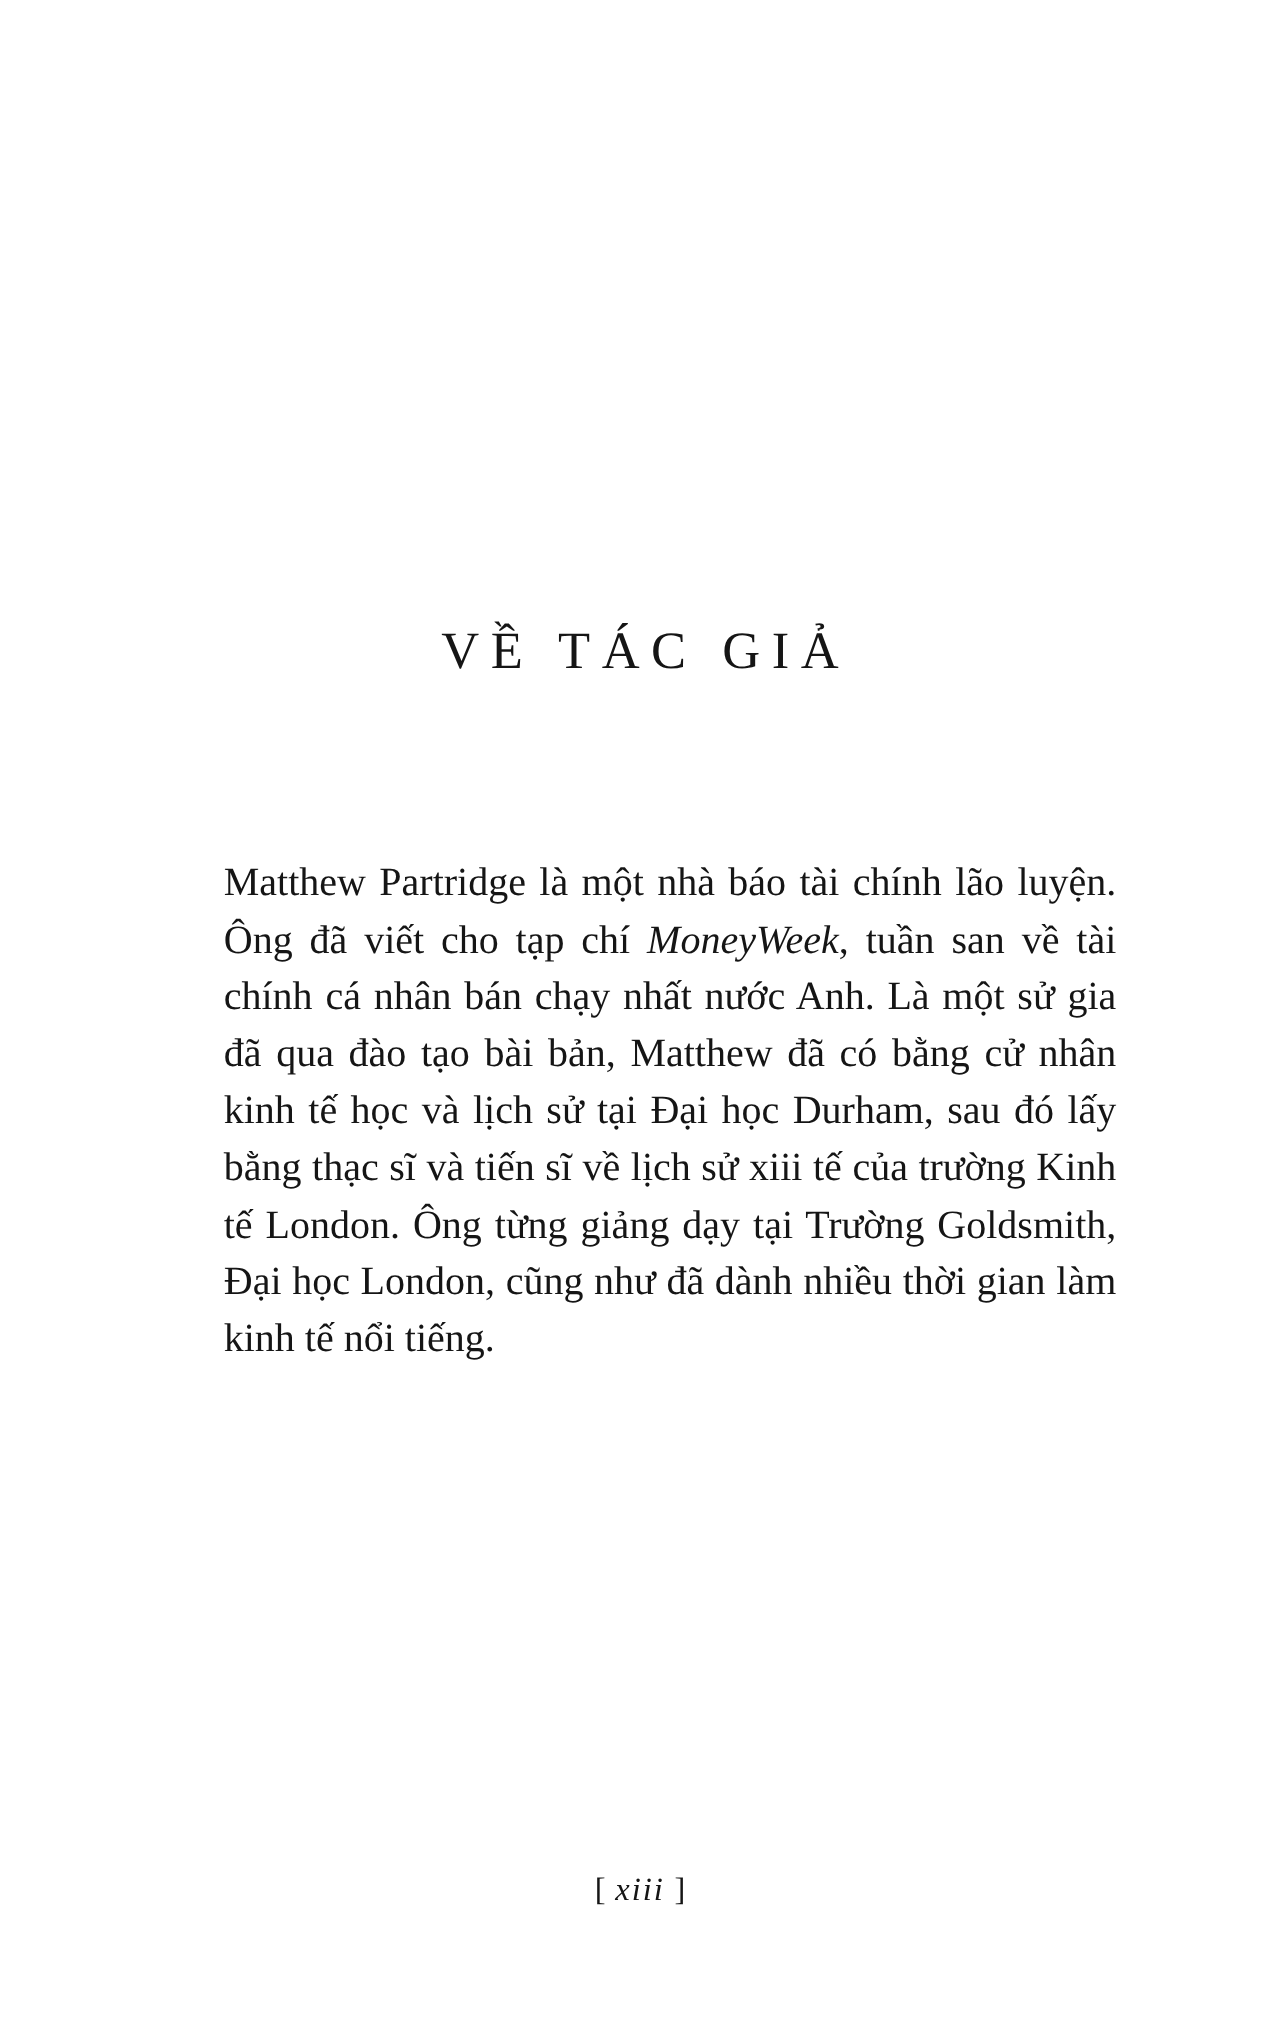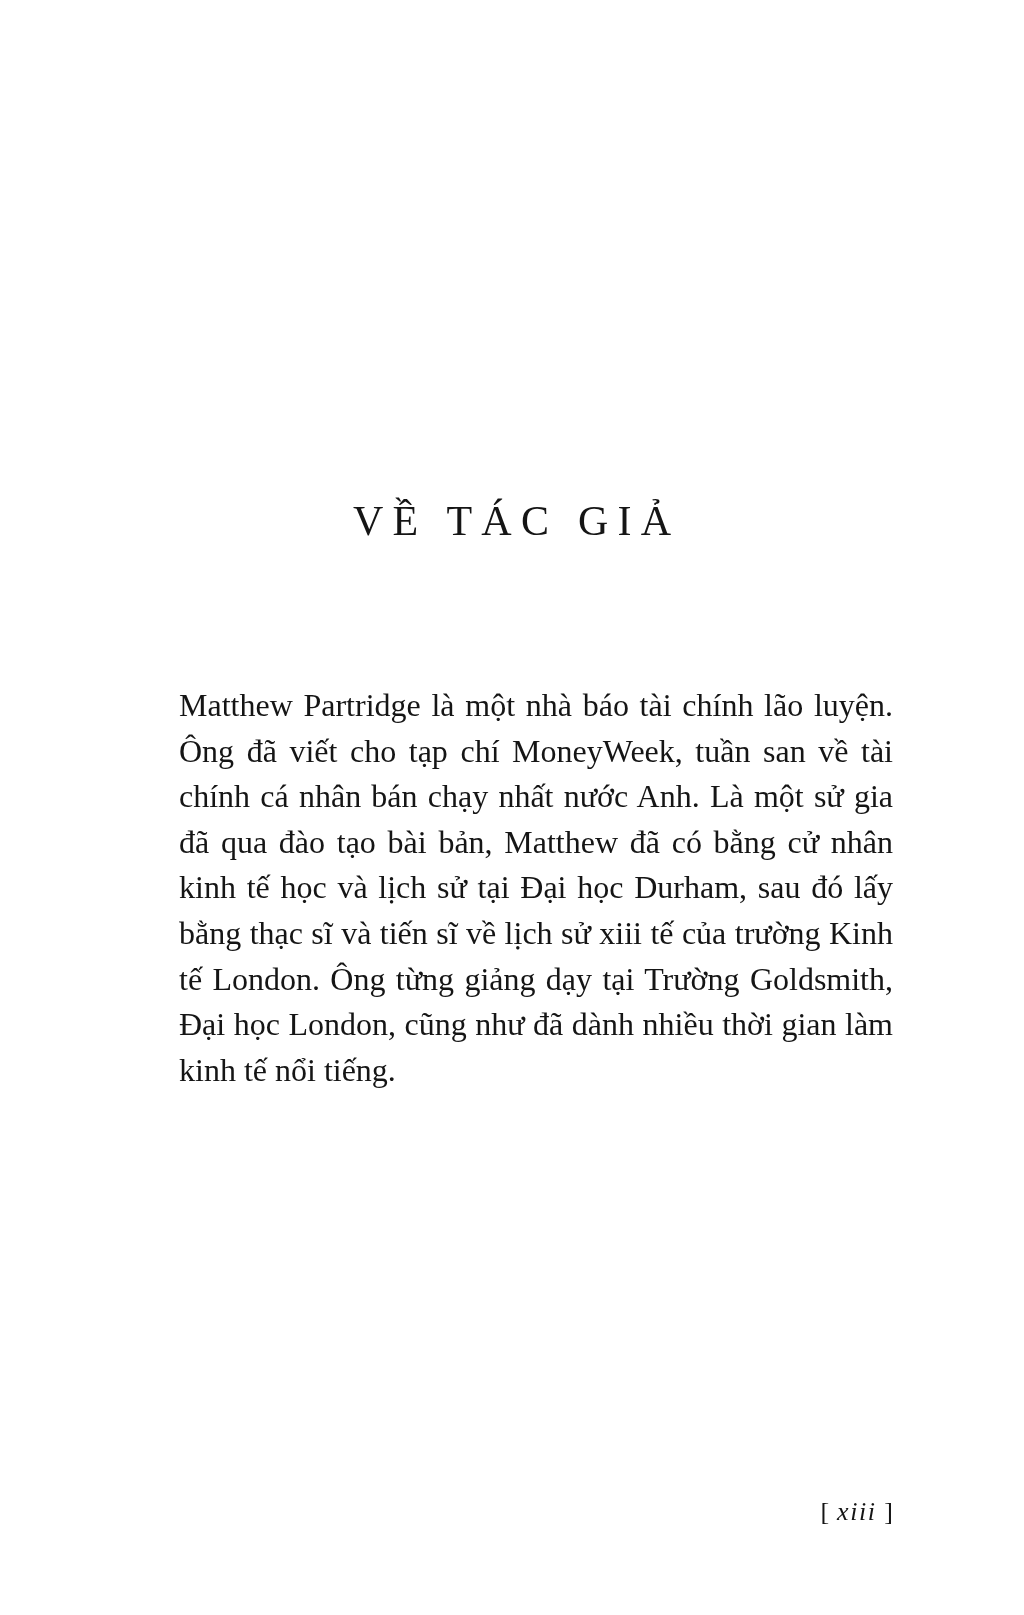--- a/index.html
+++ b/index.html
@@ -40,27 +40,28 @@
   .line {
     text-align: justify;
     text-align-last: justify;
     margin-left: 48px;
   }
   .line.last {
     text-align: left;
     text-align-last: left;
   }
   .italic {
+    font-style: italic;
   }
   .folio {
     position: absolute;
     top: 1496px;
     left: 131px;
     width: 762px;
-    text-align: right;
+    text-align: center;
     font-size: 26px;
     line-height: 1.2;
   }
   .folio .folio-num {
     font-style: italic;
     margin: 0 0.3em;
     letter-spacing: 0.06em;
   }
 </style>
 </head>

